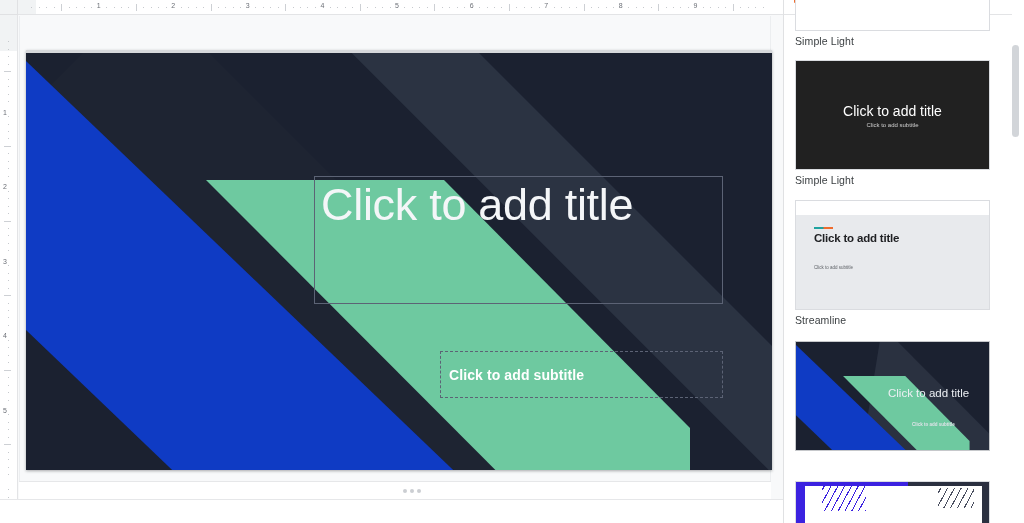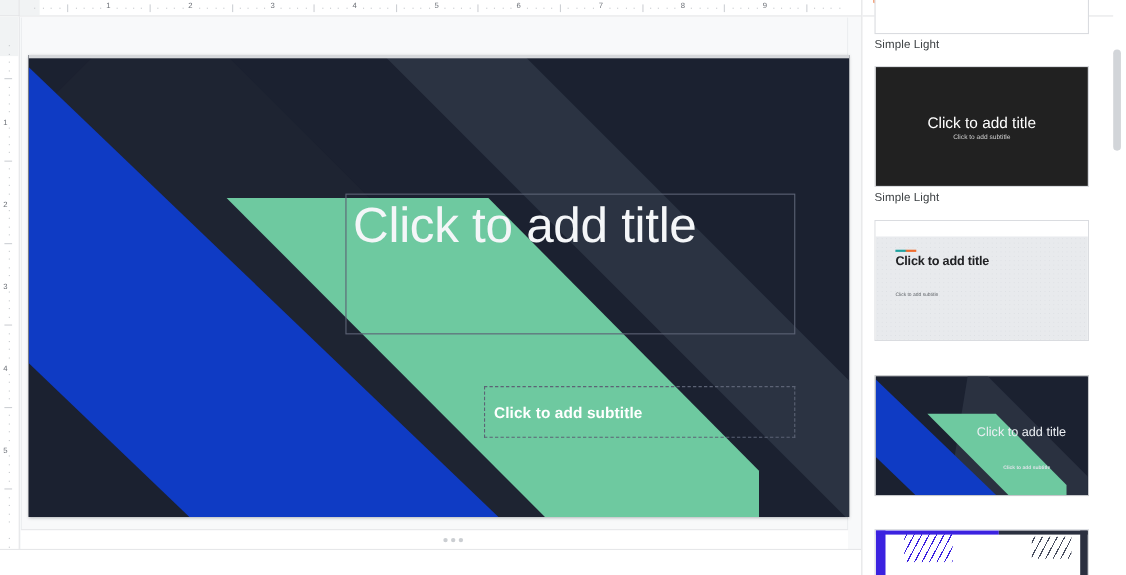--- a/index.html
+++ b/index.html
@@ -543,20 +543,21 @@
       <div class="theme-item" style="top:185px;">
         <div class="thumb" style="height:110px;">
           <div class="t-stream">
             <div class="band-top"></div>
             <div class="body"></div>
             <div class="accent"></div>
             <div class="t1">Click to add title</div>
             <div class="t2">Click to add subtitle</div>
           </div>
         </div>
+        <div class="theme-label">Streamline</div>
       </div>
 
       <div class="theme-item" style="top:326px;">
         <div class="thumb sel" style="height:110px;">
           <div class="t-focus">
             <svg width="195" height="110" viewBox="0 0 746 420" preserveAspectRatio="none" style="position:absolute; left:0; top:0;">
               <rect x="0" y="0" width="746" height="420" fill="#1b2130"></rect>
               <polygon points="330,-60 1100,710 1100,860 180,860" fill="#2a3140"></polygon>
               <polygon points="0,11 0,280 284,552 565,552" fill="#0f3bc4"></polygon>
               <polygon points="180,130 418,130 664,378 664,615" fill="#6ec9a0"></polygon>

